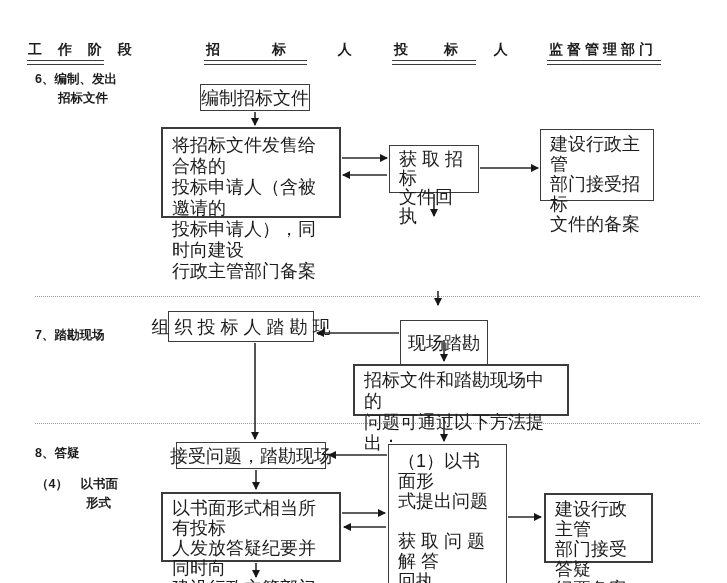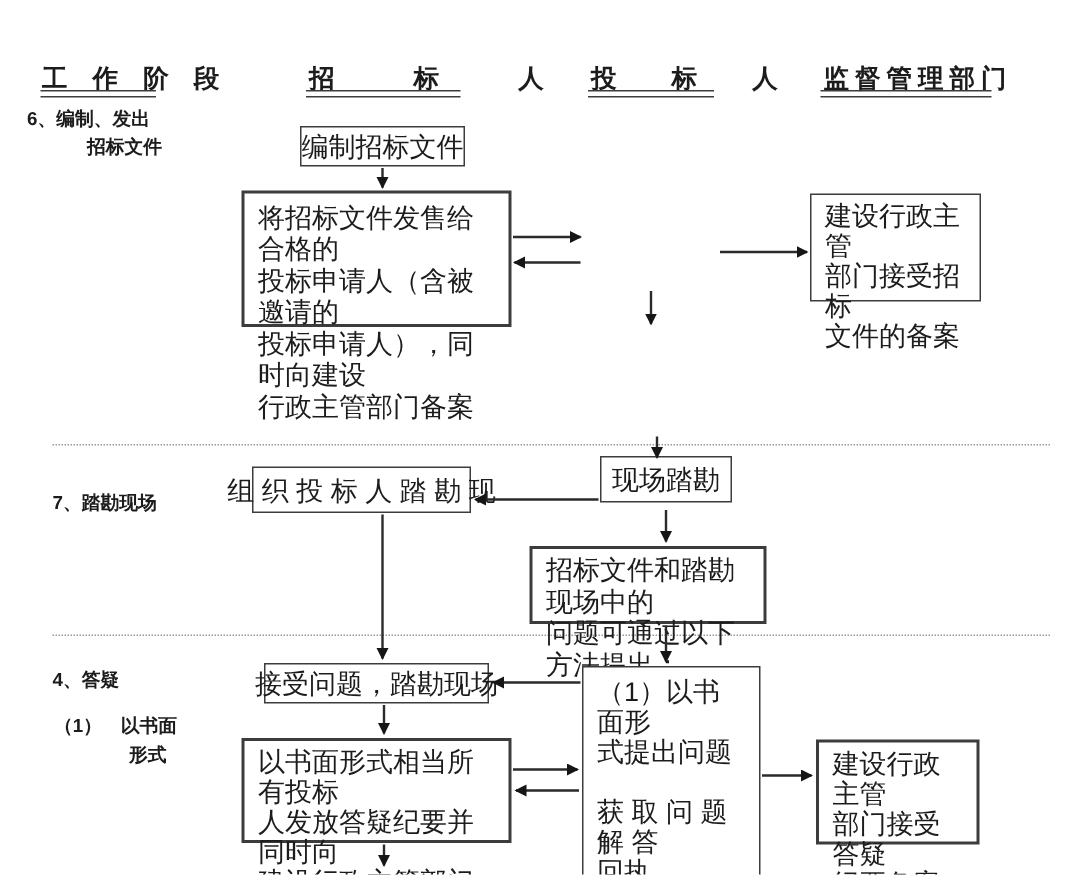--- a/index.html
+++ b/index.html
@@ -11,21 +11,21 @@
   }
   #canvas {
     position: relative;
     width: 727px; height: 583px;
     background: #ffffff;
     color: #1c1c1c;
   }
   .hdr {
     position: absolute;
     font-weight: bold;
-    font-size: 17px;
+    font-size: 14px;
     color: #1c1c1c;
     white-space: pre;
     text-align: right;
   }
   .hdr-rule {
     position: absolute;
     height: 3px;
     border-top: 1px solid #3c3c3c;
     border-bottom: 1px solid #3c3c3c;
   }
@@ -77,48 +77,50 @@
   <div class="hdr" style="left:28px; top:41px; letter-spacing:6px;">工 作 阶 段</div>
   <div class="hdr" style="left:206px; top:41px; letter-spacing:24px;">招 标 人</div>
   <div class="hdr" style="left:549px; top:41px; letter-spacing:4px;">监督管理部门</div>
   <div class="hdr" style="left:394px; top:41px; letter-spacing:16px;">投 标 人</div>
 
   <div class="hdr-rule" style="left:27px;  top:60px; width:77px;"></div>
   <div class="hdr-rule" style="left:204px; top:60px; width:103px;"></div>
   <div class="hdr-rule" style="left:392px; top:60px; width:84px;"></div>
   <div class="hdr-rule" style="left:547px; top:60px; width:114px;"></div>
 
-  <div class="plabel" style="left:18px; top:71px;">6、编制、发出</div>
+  <div class="plabel" style="left:35px; top:71px;">6、编制、发出</div>
   <div class="plabel" style="left:58px; top:90px;">招标文件</div>
   <div class="plabel" style="left:35px; top:327px;">7、踏勘现场</div>
-  <div class="plabel" style="left:35px; top:445px;">4、答疑</div>
-  <div class="plabel" style="left:36px; top:476px;">（1）　以书面</div>
+  <div class="plabel" style="left:35px; top:445px;">8、答疑</div>
+  <div class="plabel" style="left:36px; top:476px;">（4）　以书面</div>
   <div class="plabel" style="left:86px; top:495px;">形式</div>
 
   <div class="divider" style="top:296px;"></div>
   <div class="divider" style="top:423px;"></div>
 
   <div class="box center" style="left:200px; top:84px; width:110px; height:27px;">编制招标文件</div>
 
   <div class="box thick" style="left:161px; top:127px; width:180px; height:91px; line-height:21px; padding-top:6px;">将招标文件发售给合格的
 投标申请人（含被邀请的
 投标申请人），同时向建设
 行政主管部门备案</div>
 
+  <div class="box" style="left:389px; top:145px; width:90px; height:48px; line-height:19px;">获 取 招 标
+文件回执</div>
 
   <div class="box" style="left:540px; top:129px; width:114px; height:72px;">建设行政主管
 部门接受招标
 文件的备案</div>
 
 
   <div class="box center" style="left:168px; top:311px; width:146px; height:31px;">组 织 投 标 人 踏 勘 现</div>
 
-  <div class="box center" style="left:400px; top:304px; width:88px; height:31px;">现场踏勘</div>
+  <div class="box center" style="left:400px; top:320px; width:88px; height:46px;">现场踏勘</div>
 
-  <div class="box thick" style="left:353px; top:364px; width:158px; height:52px; line-height:21px;">招标文件和踏勘现场中的
+  <div class="box thick" style="left:353px; top:364px; width:216px; height:52px; line-height:21px;">招标文件和踏勘现场中的
 问题可通过以下方法提出：</div>
 
   <div class="box center" style="left:176px; top:442px; width:150px; height:27px;">接受问题，踏勘现场</div>
 
   <div class="box thick" style="left:161px; top:492px; width:180px; height:70px;">以书面形式相当所有投标
 人发放答疑纪要并同时向
 建设行政主管部门备案</div>
 
   <div class="box" style="left:388px; top:444px; width:119px; height:146px; padding-top:6px;">（1）以书面形
 式提出问题

